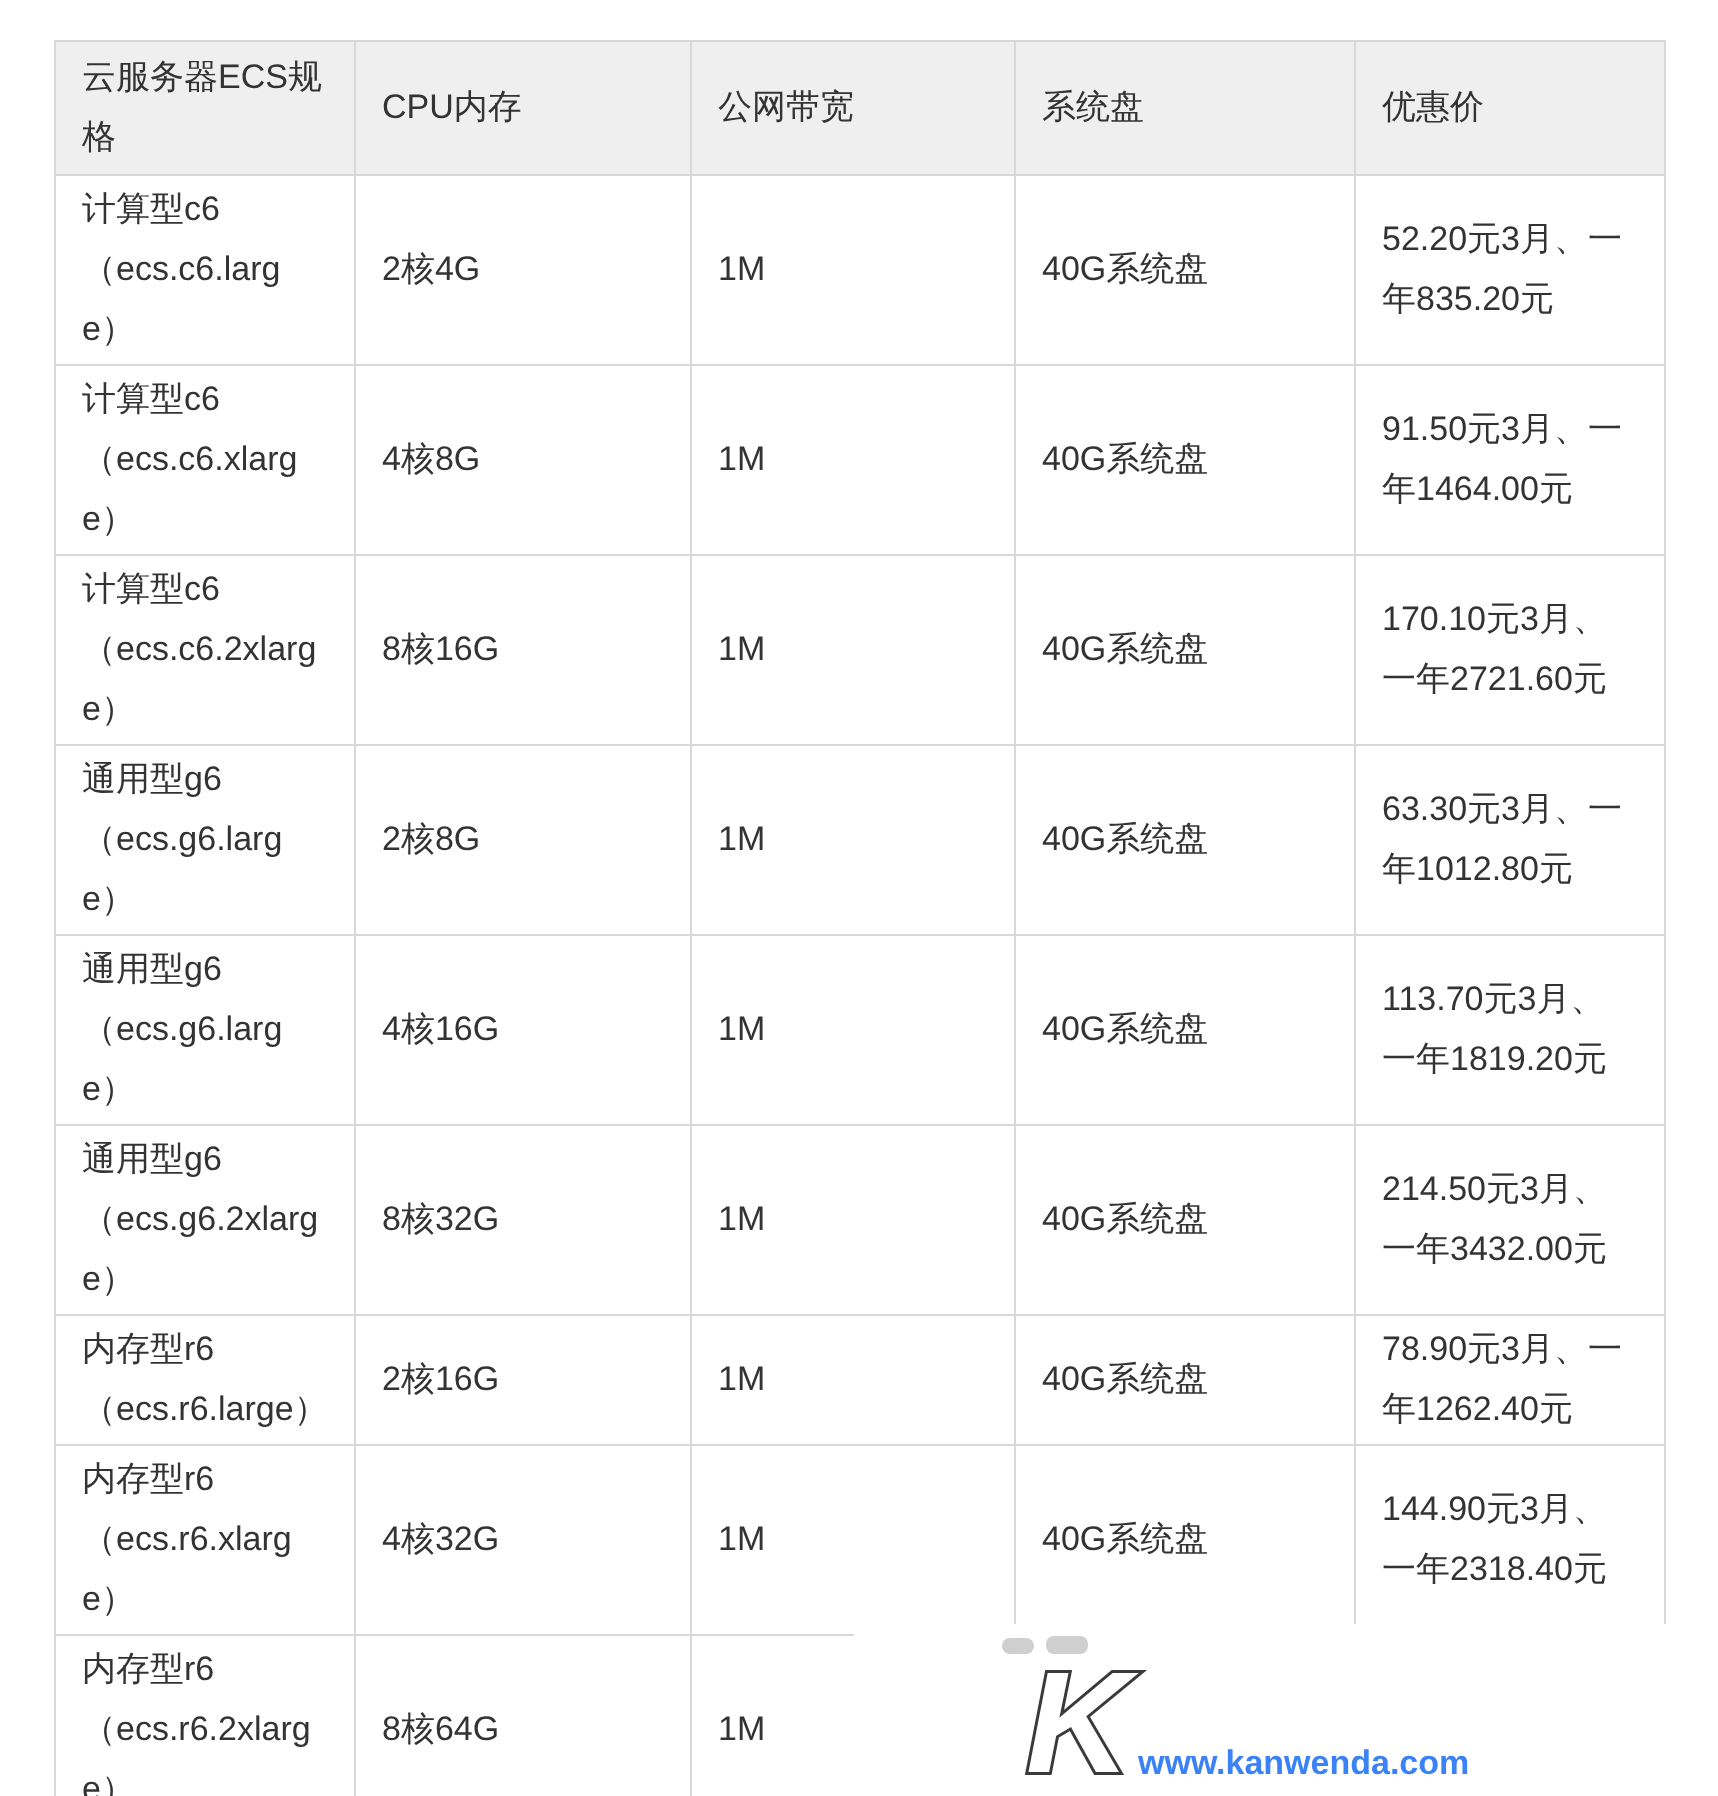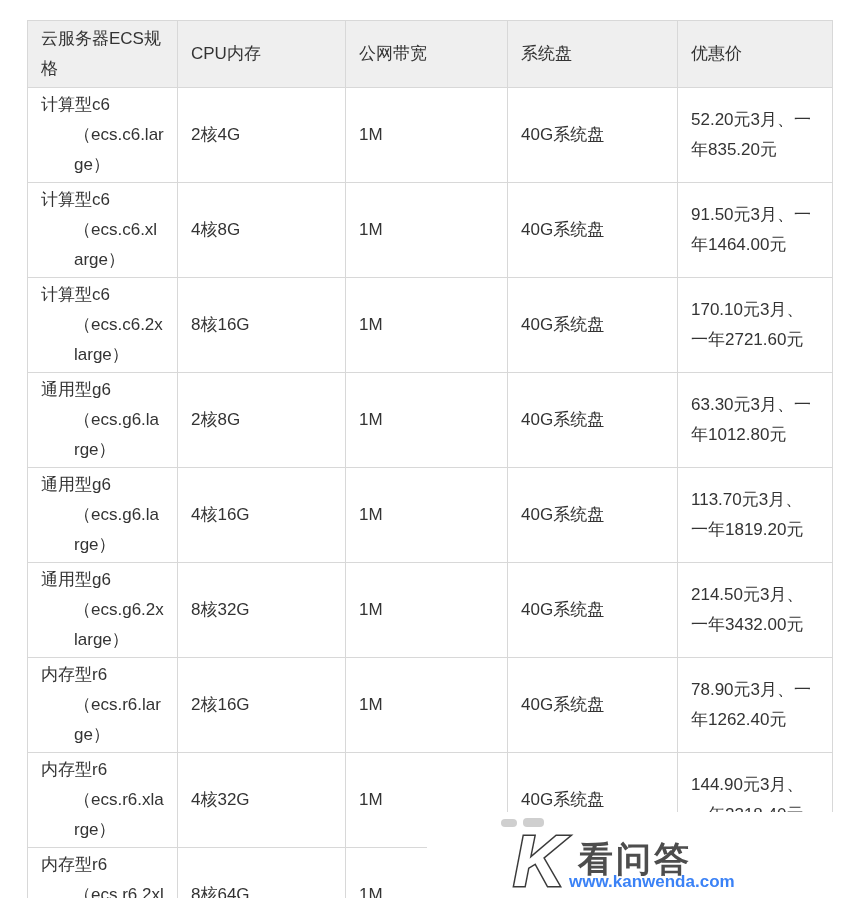--- a/index.html
+++ b/index.html
@@ -33,21 +33,21 @@
     text-align: left;
     vertical-align: middle;
     padding: 2px 13px;
     word-break: break-all;
     overflow-wrap: break-word;
   }
   table.pricing th {
     background: #efefef;
     height: 62px;
   }
-  .spec-code { display: block; margin-left: 33px; }
+  .spec-code { display: block; }
   tr.clipped td.price-cell {
     vertical-align: top;
     padding-top: 12px;
   }
   
   .watermark {
     position: absolute;
     left: 427px;
     top: 812px;
     width: 432px;
@@ -204,17 +204,16 @@
     </tr>
       </tbody>
   </table>
 
   <div class="watermark">
     <span class="blob blob1"></span>
     <span class="blob blob2"></span>
     <svg class="klogo" viewBox="0 0 63 63">
       <text x="33" y="54" text-anchor="middle" font-size="72" font-family="Liberation Sans, DejaVu Sans, sans-serif" font-style="italic" font-weight="bold" fill="#ffffff" stroke="#3a3a3a" stroke-width="3" paint-order="stroke">K</text>
     </svg>
-    <div class="brand">看问答</div>
     <div class="url">www.kanwenda.com</div>
   </div>
 
 </div>
 
 </body></html>

